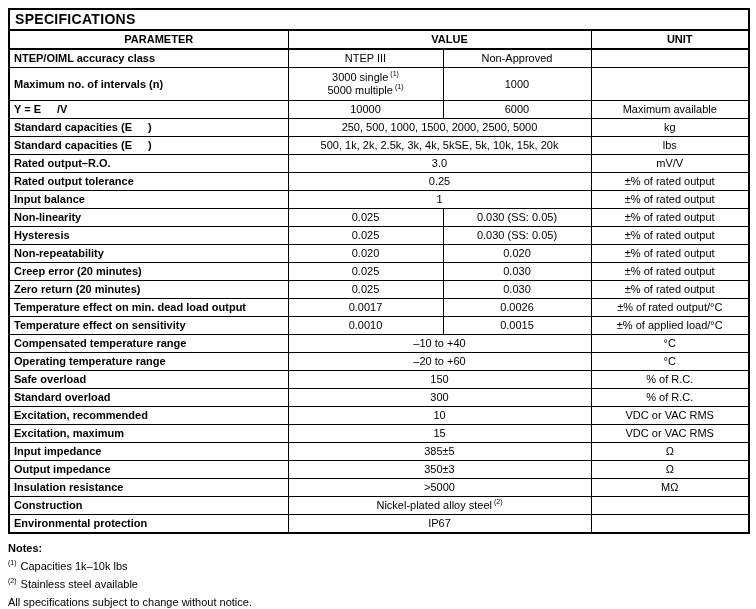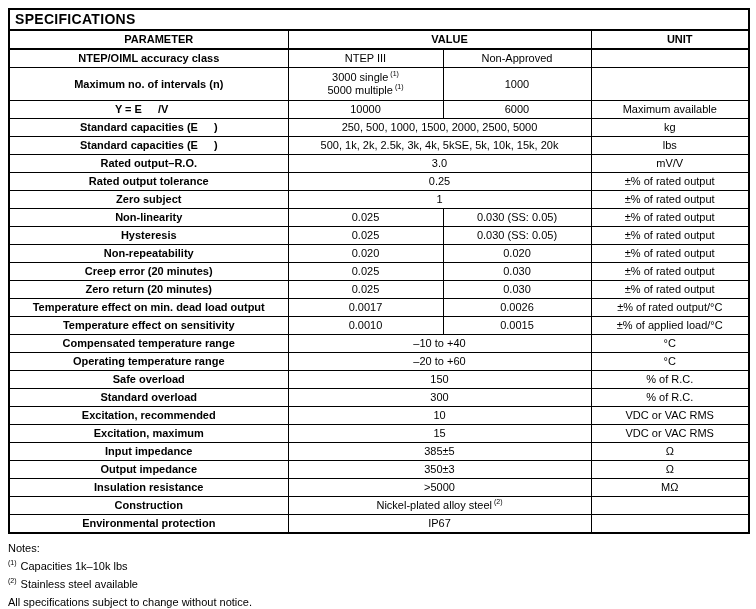--- a/index.html
+++ b/index.html
@@ -41,21 +41,21 @@
     padding: 2px 5px;
   }
   tr.head-row th {
     font-weight: bold;
     text-align: center;
     border-bottom: 2px solid #000000;
     padding-left: 24px;
   }
   td.param {
     font-weight: bold;
-    text-align: center;
+    text-align: left;
   }
   td.val, td.unit {
     text-align: center;
   }
   tr.tall td {
     height: 30px;
   }
   td.val .line {
     line-height: 13px;
   }
@@ -71,21 +71,21 @@
     line-height: 0;
     vertical-align: super;
     margin-left: 2px;
   }
   .notes {
     margin-top: 5px;
     font-size: 11px;
     line-height: 18px;
   }
   .notes .heading {
-    font-weight: normal;
+    font-weight: bold;
   }
   .notes .note-line sup.sp {
     margin-left: 0;
     margin-right: 4px;
   }
 </style>
 </head>
 <body>
 
 <div class="page">
@@ -151,21 +151,21 @@
       <td class="unit">mV/V</td>
     </tr>
 
     <tr>
       <td class="param">Rated output tolerance</td>
       <td class="val" colspan="2">0.25</td>
       <td class="unit">±% of rated output</td>
     </tr>
 
     <tr>
-      <td class="param">Zero subject</td>
+      <td class="param">Input balance</td>
       <td class="val" colspan="2">1</td>
       <td class="unit">±% of rated output</td>
     </tr>
 
     <tr>
       <td class="param">Non-linearity</td>
       <td class="val">0.025</td>
       <td class="val">0.030 (SS: 0.05)</td>
       <td class="unit">±% of rated output</td>
     </tr>

